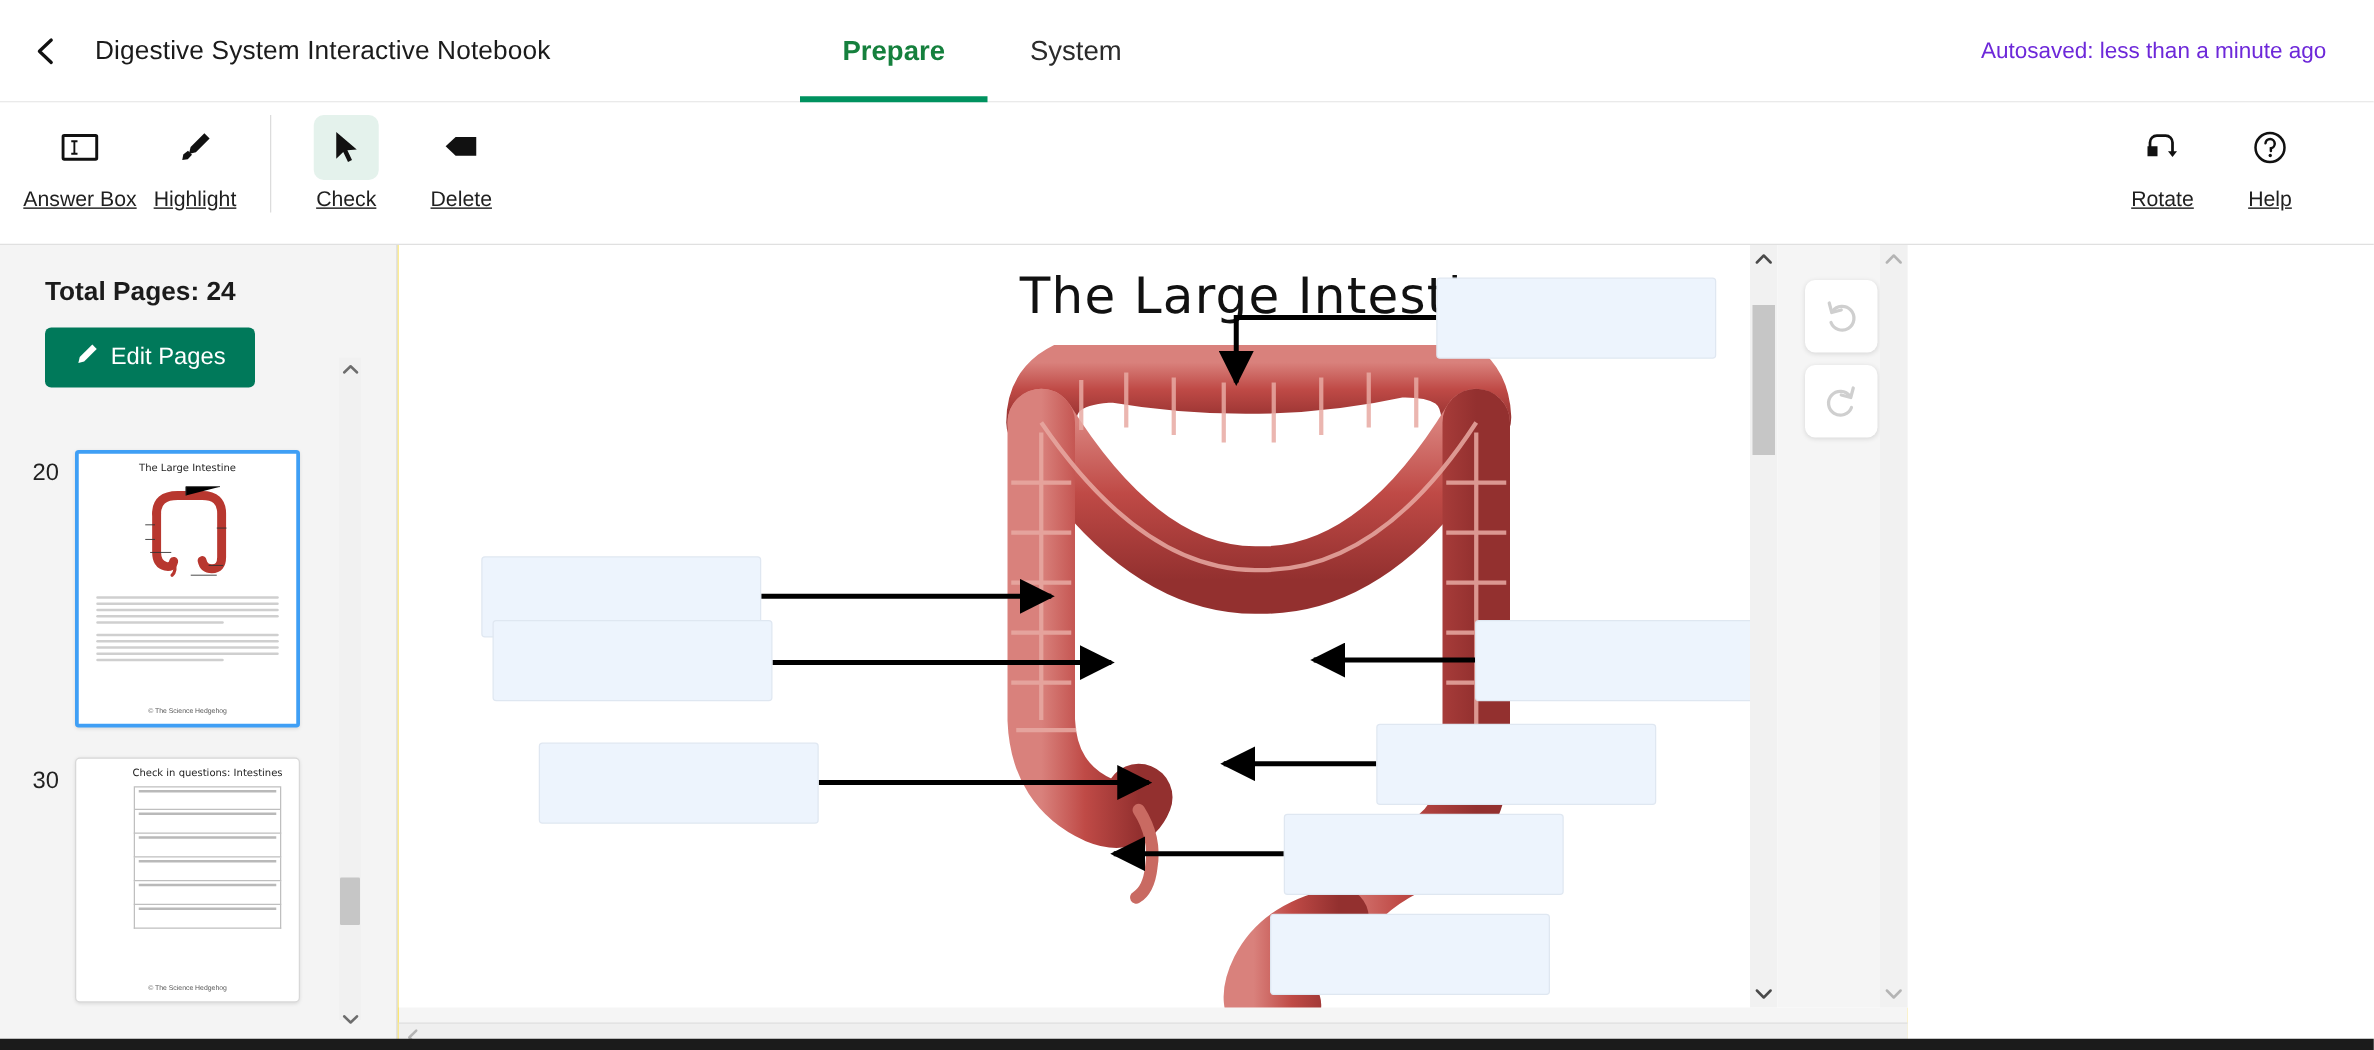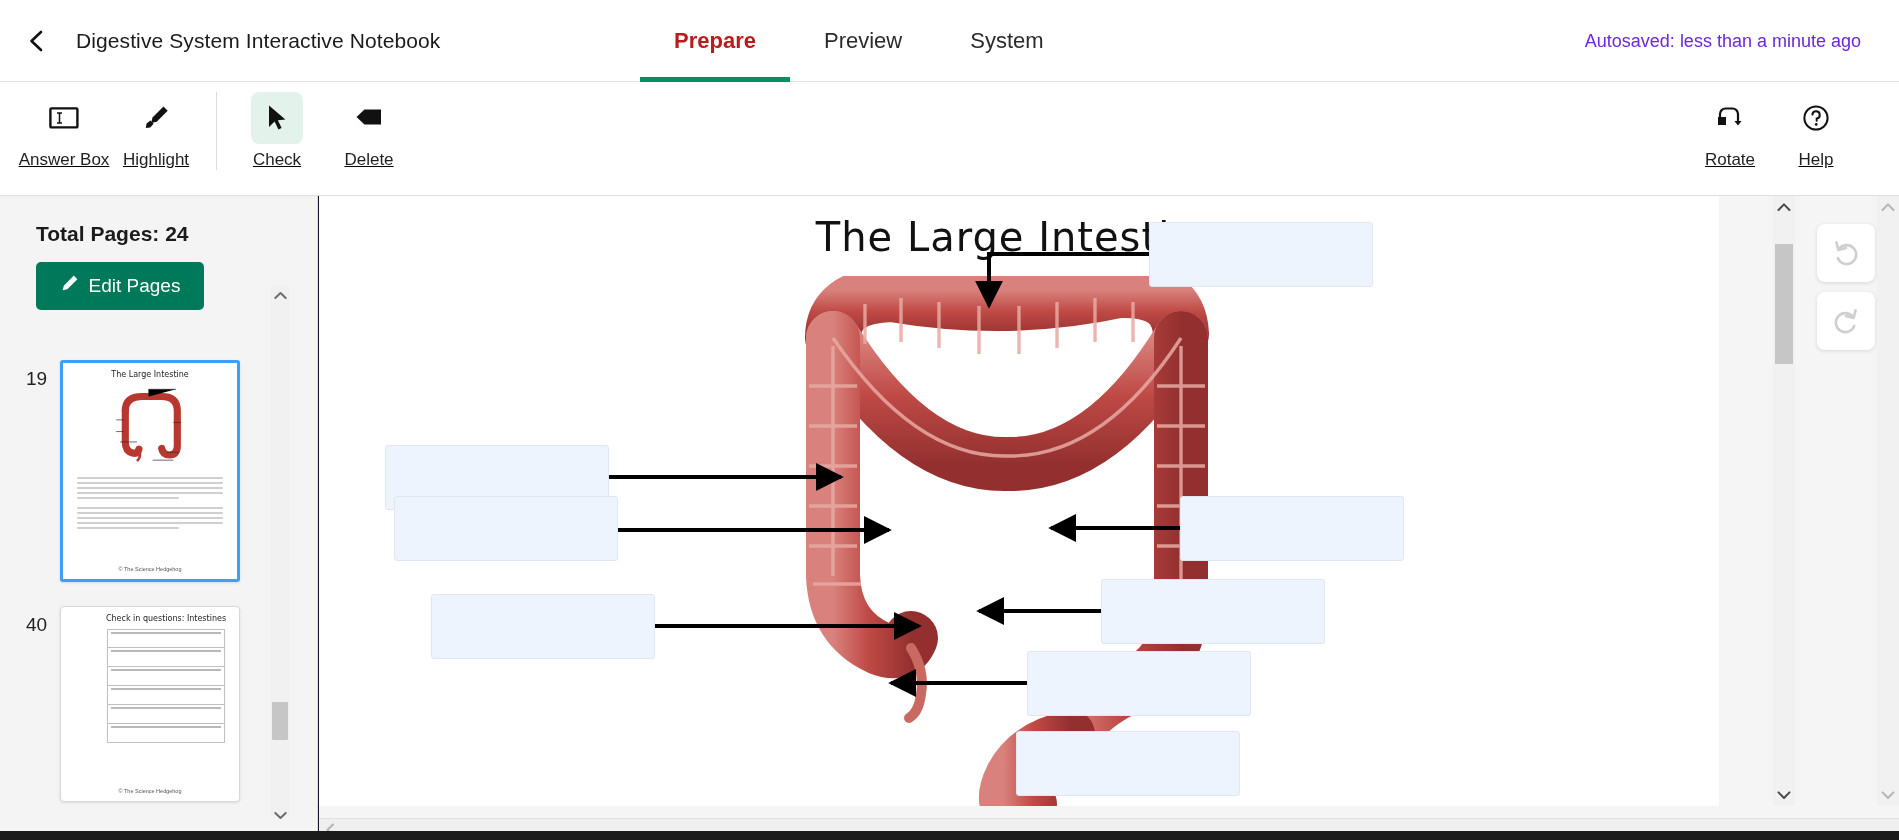--- a/index.html
+++ b/index.html
@@ -29,21 +29,21 @@
   }
   .tabs {
     position: absolute; left: 640px; top: 0; height: 82px;
     display: flex; align-items: flex-end;
   }
   .tab {
     position: relative; height: 82px; padding: 0 34px;
     display: flex; align-items: center; justify-content: center;
     cursor: pointer; font-size: 22px; color: #2b2b2b;
   }
-  .tab.active { font-weight: bold; color: #b91c1c; }
+  .tab.active { font-weight: bold; color: #15803d; }
   .tab.active::after {
     content: ""; position: absolute; left: 0; right: 0; bottom: 0;
     height: 5px; background: #00925f;
   }
   .autosave {
     position: absolute; right: 38px; top: 50%; transform: translateY(-50%);
     font-size: 18px; color: #6d28d9; white-space: nowrap;
   }
 
   
@@ -69,21 +69,21 @@
   .tool-divider {
     width: 1px; height: 78px; background: #dcdcdc; margin: 10px 14px 0 14px;
   }
   .tools-left { margin-left: 18px; }
   .tools-right { position: absolute; right: 40px; top: 0; display: flex; }
   .tools-right .tool { width: 86px; }
 
   
   .workspace {
     position: absolute; left: 0; top: 196px;
-    width: 1899px; height: 644px; background: #0f172a;
+    width: 1526px; height: 644px; background: #fde047;
   }
 
   
   .sidebar {
     position: absolute; left: 0; top: 0; width: 318px; height: 644px;
     background: #f4f4f4; border-right: 1px solid #dcdcdc;
   }
   .total-pages {
     margin: 26px 0 0 36px; font-size: 21px; color: #1b1b1b; font-weight: bold;
   }
@@ -240,21 +240,20 @@
     <span>
       <svg width="24" height="24" viewBox="0 0 24 24">
           <path d="M16 3 L6.5 12 L16 21" fill="none" stroke="#111" stroke-width="2.6" stroke-linecap="round" stroke-linejoin="round"></path>
         </svg>
     </span>
   </button>
   <div class="doc-title">Digestive System Interactive Notebook</div>
 
   <div class="tabs">
     <div class="tab active">Prepare</div>
-    <div class="tab">Preview</div>
     <div class="tab">System</div>
   </div>
 
   <div class="autosave">Autosaved: less than a minute ago</div>
 </div>
 
 <div class="toolbar">
   <div class="tool-group tools-left">
 
     <div class="tool">
@@ -334,21 +333,21 @@
         <svg width="19" height="19" viewBox="0 0 20 20">
             <path d="M14.6 1.7 l3.7 3.7 -10.6 10.6 -4.9 1.2 1.2 -4.9 z" fill="#ffffff"></path>
           </svg>
       </span>
       <span>Edit Pages</span>
     </button>
 
     <div class="thumbs">
 
       <div class="thumb-row">
-        <div class="thumb-num">19</div>
+        <div class="thumb-num">20</div>
         <div class="thumb thumb-19 selected">
           <div class="t-title">The Large Intestine</div>
           <div class="t-colon-wrap">
             <svg class="t-colon" viewBox="0 0 120 130">
               <path d="M22 40 q0 -22 26 -22 h30 q24 0 24 22 v54 q0 14 -12 14 q-10 0 -12 -10" fill="none" stroke="#b8372f" stroke-width="11" stroke-linecap="round"></path>
               <path d="M22 40 v48 q0 14 11 17 q8 2 10 -6" fill="none" stroke="#b8372f" stroke-width="11" stroke-linecap="round"></path>
               <path d="M43 99 q4 12 -2 17" fill="none" stroke="#b8372f" stroke-width="4" stroke-linecap="round"></path>
               <g stroke="#333" stroke-width="1.1">
                 <path d="M58 18 V7 H100"></path>
                   <path d="M8 54 H20"></path>
@@ -371,21 +370,21 @@
               <div class="t-line"></div>
               <div class="t-line"></div>
             <div class="t-line"></div>
               <div class="t-line s"></div>
           </div>
           <div class="t-foot">© The Science Hedgehog</div>
         </div>
       </div>
 
       <div class="thumb-row" style="margin-top:18px;">
-        <div class="thumb-num">40</div>
+        <div class="thumb-num">30</div>
         <div class="thumb thumb-20">
           <div class="t-title">Check in questions: Intestines</div>
           <div style="margin-top:6px;">
             <div class="t-qbox">
                 <span class="q"></span>
               </div>
             <div class="t-qbox">
                 <span class="q"></span>
               </div>
             <div class="t-qbox">

